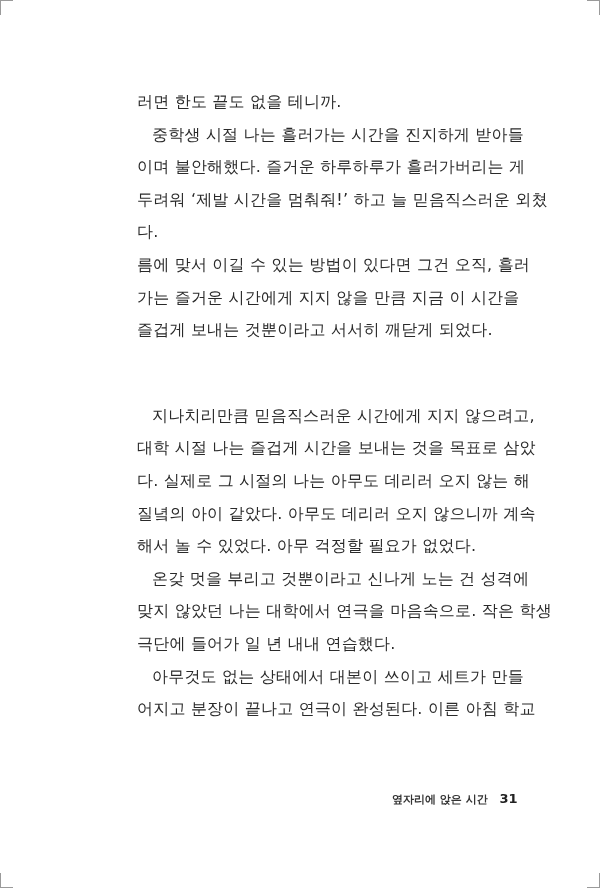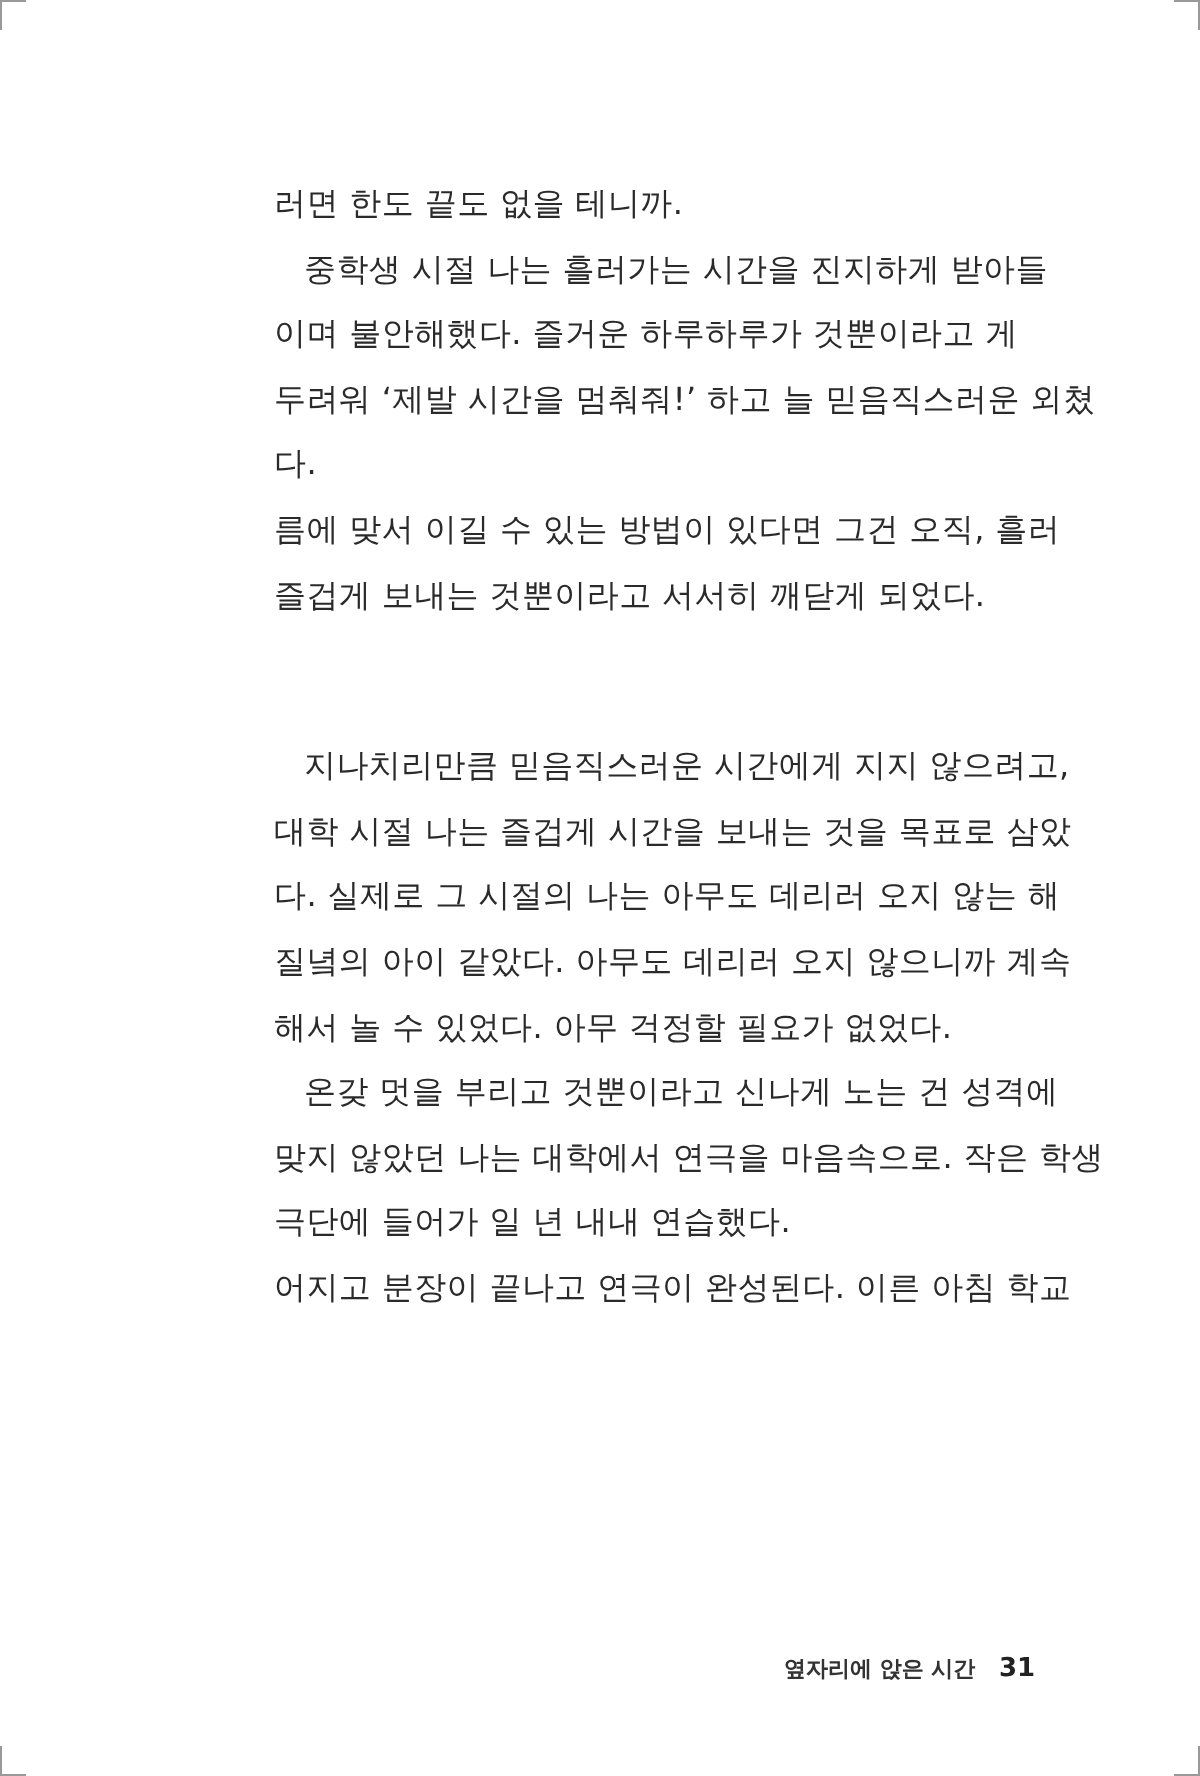--- a/index.html
+++ b/index.html
@@ -6,51 +6,53 @@
   body { width: 600px; height: 888px; position: relative; overflow: hidden; font-family: "DejaVu Sans", sans-serif; color: #2a2a2a; }
   .crop { position: absolute; width: 12px; height: 14px; border-color: #9a9a9a; border-style: solid; border-width: 0; }
   .crop.tl { left: 0; top: 0; border-top-width: 1px; border-left-width: 1px; }
   .crop.tr { right: 0; top: 0; border-top-width: 1px; border-right-width: 1px; }
   .crop.bl { left: 0; bottom: 0; border-bottom-width: 1px; border-left-width: 1px; }
   .crop.br { right: 0; bottom: 0; border-bottom-width: 1px; border-right-width: 1px; }
   .text-block { position: absolute; left: 137px; width: 330px; top: 86px; }
   .line { font-size: 16px; height: 32.6px; line-height: 32.6px; white-space: nowrap; letter-spacing: 0.2px; }
   .indent { padding-left: 15px; text-align: center; }
   .gap { height: 53px; }
-  .footer { position: absolute; left: 392px; top: 827px; font-size: 11px; font-weight: bold; color: #333; white-space: nowrap; }
+  .footer { position: absolute; left: 392px; top: 791px; font-size: 11px; font-weight: bold; color: #333; white-space: nowrap; }
   .page-num { font-size: 13px; font-weight: bold; margin-left: 8px; color: #222; }
 </style>
 </head>
 <body>
 
 <div class="crop tl"></div>
 <div class="crop tr"></div>
 <div class="crop bl"></div>
 <div class="crop br"></div>
 
 <div class="text-block">
   <div id="section1">
       <div class="line">러면 한도 끝도 없을 테니까.</div>
       <div class="line indent">중학생 시절 나는 흘러가는 시간을 진지하게 받아들</div>
-      <div class="line">이며 불안해했다. 즐거운 하루하루가 것뿐이라고 게</div>
+      <div class="line">이며 불안해했다. 즐거운 하루하루가 흘러가버리는 게</div>
       <div class="line">두려워 ‘제발 시간을 멈춰줘!’ 하고 늘 믿음직스러운 외쳤</div>
       <div class="line">다.</div>
       <div class="line">름에 맞서 이길 수 있는 방법이 있다면 그건 오직, 흘러</div>
+      <div class="line">가는 즐거운 시간에게 지지 않을 만큼 지금 이 시간을</div>
       <div class="line">즐겁게 보내는 것뿐이라고 서서히 깨닫게 되었다.</div>
     </div>
   <div class="gap"></div>
   <div id="section2">
       <div class="line indent">지나치리만큼 믿음직스러운 시간에게 지지 않으려고,</div>
       <div class="line">대학 시절 나는 즐겁게 시간을 보내는 것을 목표로 삼았</div>
       <div class="line">다. 실제로 그 시절의 나는 아무도 데리러 오지 않는 해</div>
       <div class="line">질녘의 아이 같았다. 아무도 데리러 오지 않으니까 계속</div>
       <div class="line">해서 놀 수 있었다. 아무 걱정할 필요가 없었다.</div>
       <div class="line indent">온갖 멋을 부리고 것뿐이라고 신나게 노는 건 성격에</div>
       <div class="line">맞지 않았던 나는 대학에서 연극을 마음속으로. 작은 학생</div>
       <div class="line">극단에 들어가 일 년 내내 연습했다.</div>
+      <div class="line indent">아무것도 없는 상태에서 대본이 쓰이고 세트가 만들</div>
       <div class="line">어지고 분장이 끝나고 연극이 완성된다. 이른 아침 학교</div>
     </div>
 </div>
 
 <div class="footer">
   <span>옆자리에 앉은 시간</span>
   <span class="page-num">31</span>
 </div>
 
 </body></html>

